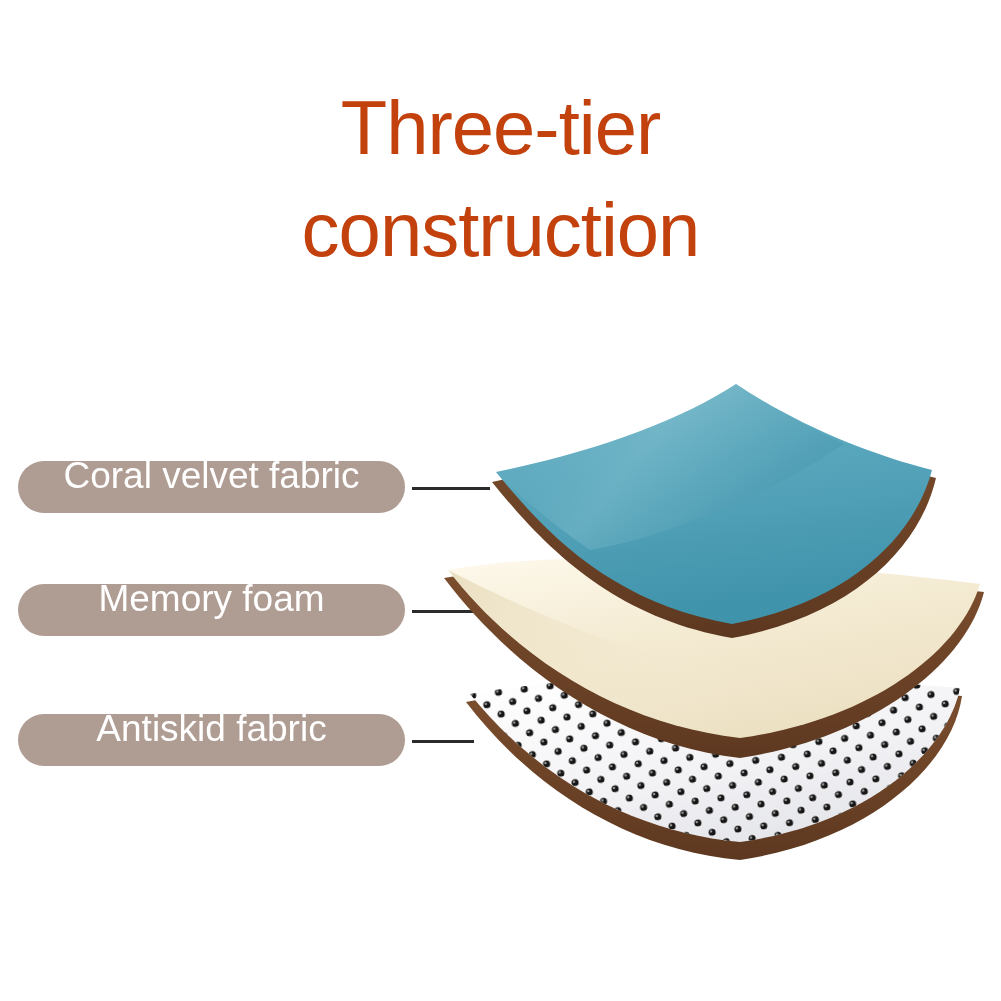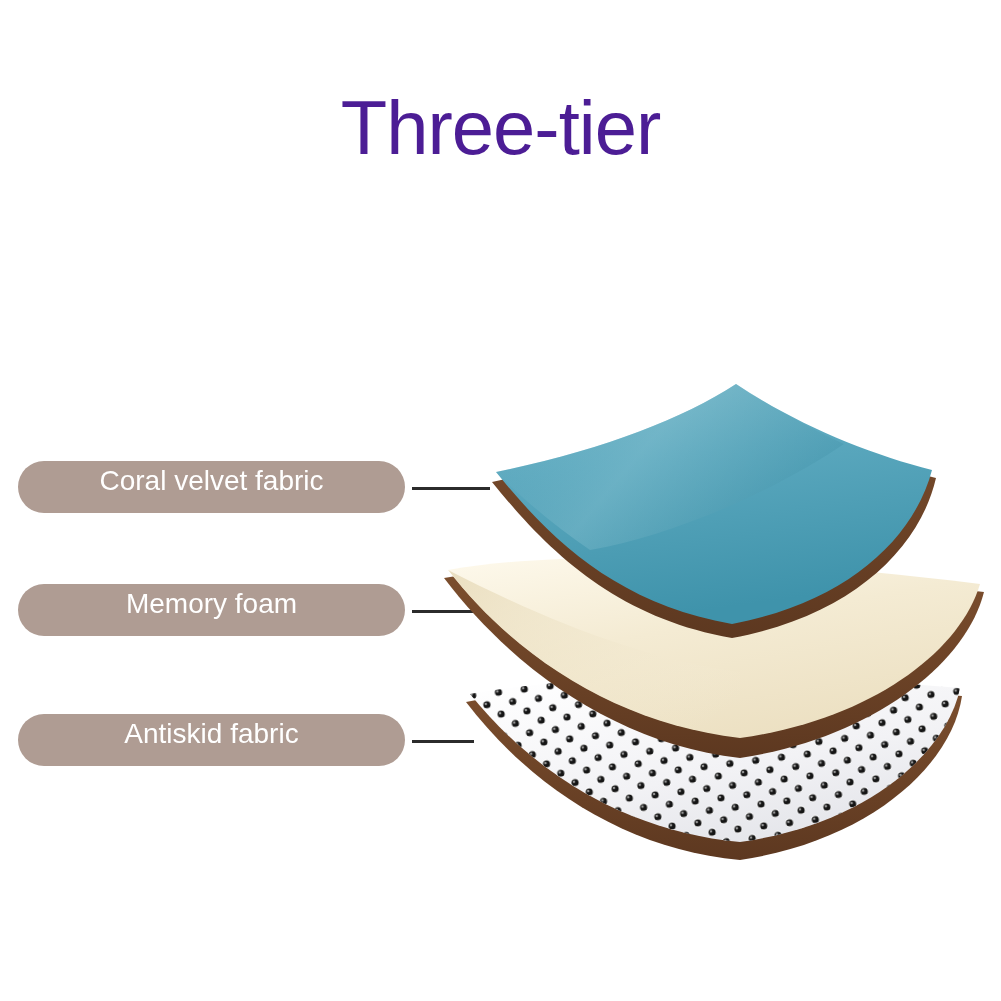--- a/index.html
+++ b/index.html
@@ -18,47 +18,47 @@
     overflow: hidden;
   }
 
   
   .title-block {
     position: absolute;
     left: 0;
     top: 88px;
     width: 1001px;
     text-align: center;
-    color: #4c1d95;
+    color: #c2410c;
     font-size: 76px;
     line-height: 1.05;
     letter-spacing: -1px;
     font-weight: 400;
   }
   .title-line {
     display: block;
     white-space: nowrap;
   }
   .title-line.line2 { margin-top: 22px; }
 
   
   .pill {
     position: absolute;
     left: 18px;
     width: 387px;
     height: 52px;
     border-radius: 26px;
     background: #af9c93;
     color: #ffffff;
-    font-size: 28px;
+    font-size: 37px;
     display: flex;
-    align-items: flex-start;
+    align-items: flex-end;
     justify-content: center;
     box-sizing: border-box;
-    padding: 4px 14px;
+    padding: 16px 14px;
     white-space: nowrap;
   }
   .pill-1 { top: 461px; }
   .pill-2 { top: 584px; }
   .pill-3 { top: 714px; }
 
   
   .leader {
     position: absolute;
     height: 3px;
@@ -79,20 +79,21 @@
   }
   .stack svg { display: block; width: 560px; height: 500px; }
 </style>
 </head>
 <body>
 
 <div id="page">
 
   <div class="title-block">
     <span class="title-line line1">Three-tier</span>
+    <span class="title-line line2">construction</span>
   </div>
 
   <div class="pill pill-1">
     <span>Coral velvet fabric</span>
   </div>
   <div class="pill pill-2">
     <span>Memory foam</span>
   </div>
   <div class="pill pill-3">
     <span>Antiskid fabric</span>

